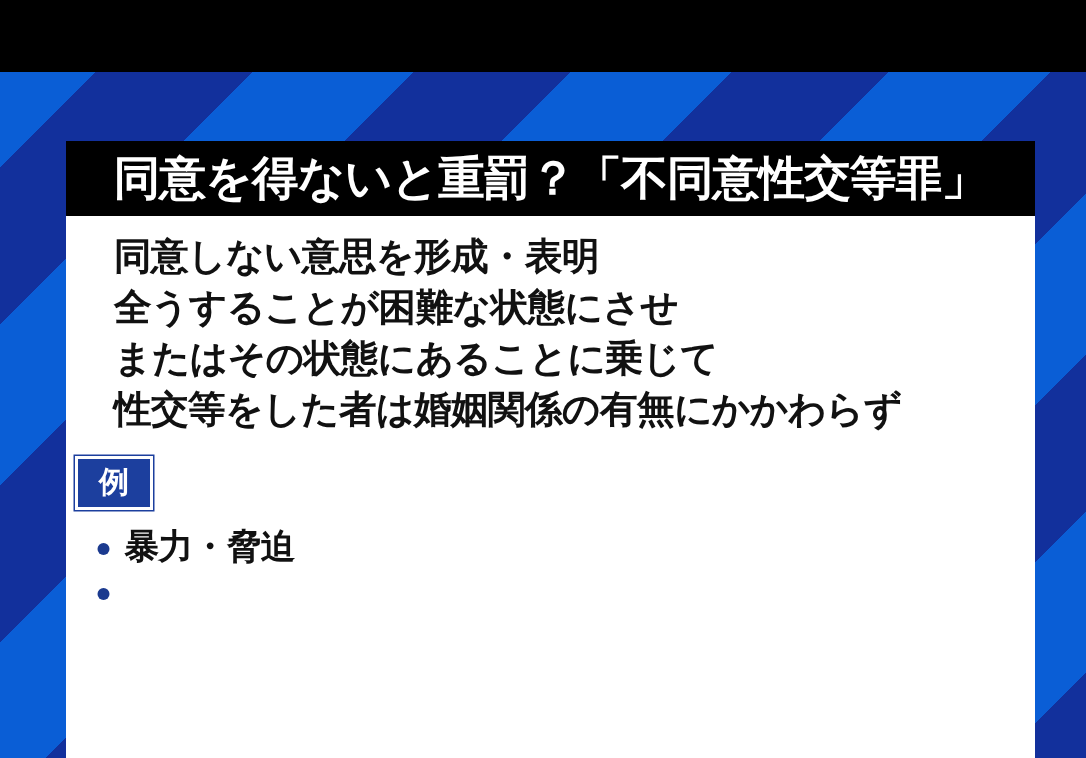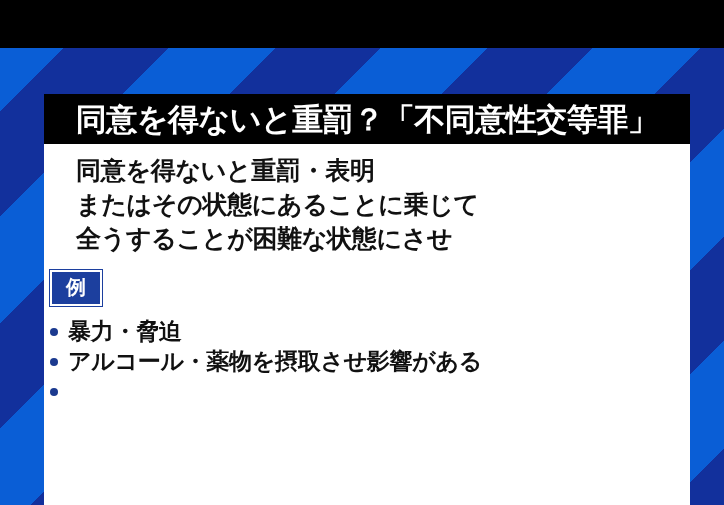--- a/index.html
+++ b/index.html
@@ -101,21 +101,21 @@
     font-weight: bold;
     line-height: 1;
     padding: 5px 14px 7px 14px;
     box-sizing: border-box;
   }
 
   
   #example-list {
     list-style: none;
     margin: 10px 0 0 0;
-    padding: 0 0 0 4px;
+    padding: 0 0 0 19px;
   }
 
   #example-list li {
     position: relative;
     color: #111111;
     font-size: 23px;
     font-weight: bold;
     line-height: 30px;
     letter-spacing: -0.3px;
     white-space: nowrap;
@@ -139,37 +139,34 @@
 
   <div id="backdrop"></div>
 
   <div id="title-banner">
     <div id="title-text">同意を得ないと重罰？「不同意性交等罪」</div>
   </div>
 
   <div id="panel">
 
     <div id="statute">
-      <div class="statute-line">同意を得ないと重罰・表明</div>
+      <div class="statute-line">同意しない意思を形成・表明</div>
+      <div class="statute-line">全うすることが困難な状態にさせ</div>
       <div class="statute-line">またはその状態にあることに乗じて</div>
-      <div class="statute-line">全うすることが困難な状態にさせ</div>
+      <div class="statute-line">性交等をした者は婚姻関係の有無にかかわらず</div>
     </div>
 
     <div id="example-tag-row">
       <span id="example-tag">例</span>
     </div>
 
     <ul id="example-list">
       <li>
         <span class="bullet-dot"></span>
         <span>暴力・脅迫</span>
       </li>
       <li>
         <span class="bullet-dot"></span>
-        <span>アルコール・薬物を摂取させ影響がある</span>
-      </li>
-      <li>
-        <span class="bullet-dot"></span>
       </li>
     </ul>
 
   </div>
 </div>
 
 </body></html>

